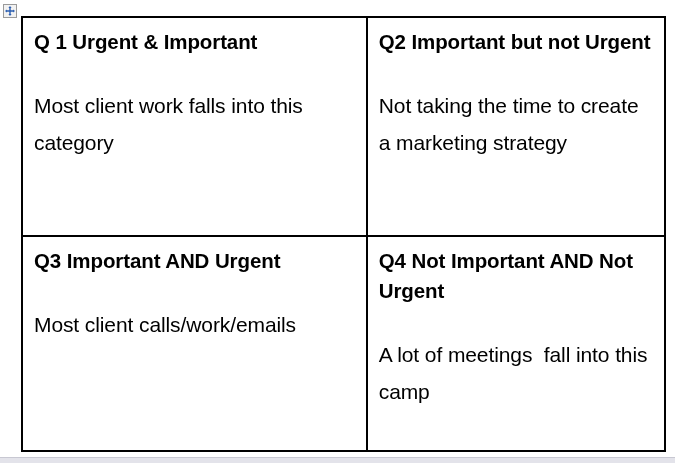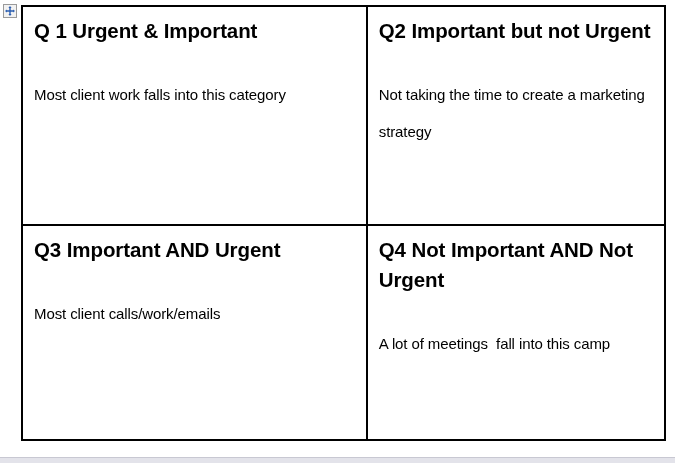--- a/index.html
+++ b/index.html
@@ -39,21 +39,21 @@
     align-items: center;
     justify-content: center;
     cursor: move;
   }
   #move-handle svg { display: block; }
 
   
   #matrix-table {
     position: absolute;
     left: 21px;
-    top: 5px;
+    top: 16px;
     width: 645px;
     height: 434px;
     box-sizing: border-box;
     border-collapse: collapse;
     table-layout: fixed;
     background: #fdba74;
   }
   #matrix-table td {
     box-sizing: border-box;
     border: 2px solid #000000;
@@ -72,21 +72,21 @@
     line-height: 30px;
     color: #000000;
     letter-spacing: -0.1px;
     margin: 0;
     white-space: pre-wrap;
   }
   .quad-spacer {
     height: 30px;
   }
   .quad-body {
-    font-size: 15px;
+    font-size: 21px;
     font-weight: normal;
     line-height: 37px;
     color: #000000;
     letter-spacing: -0.1px;
     margin: 0;
     white-space: pre-wrap;
   }
 
   
   #bottom-band {

